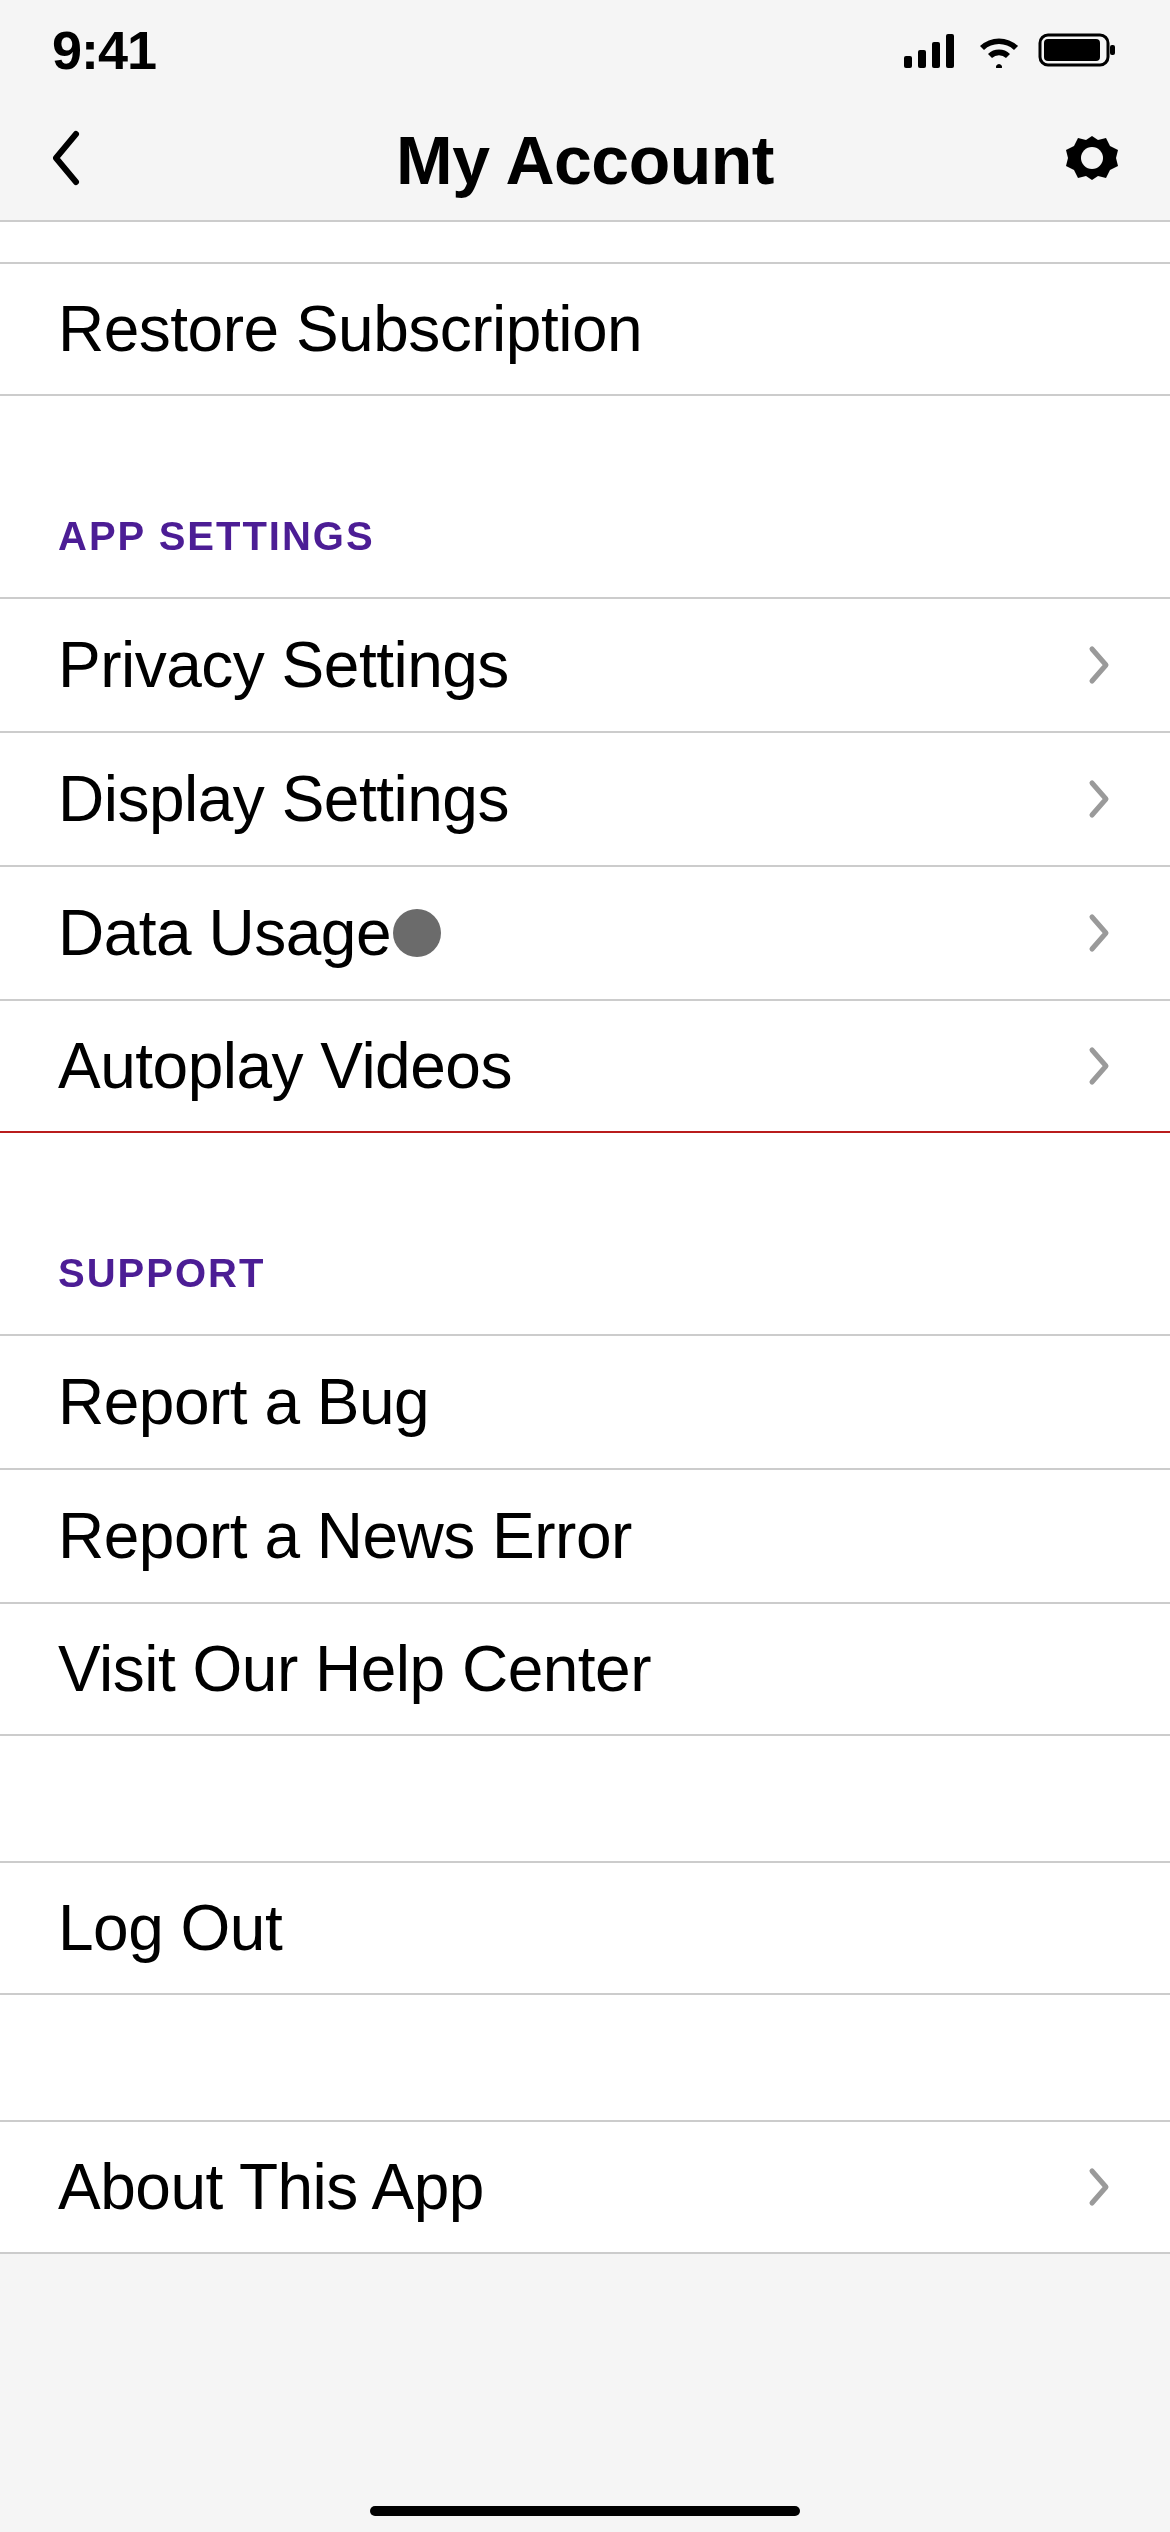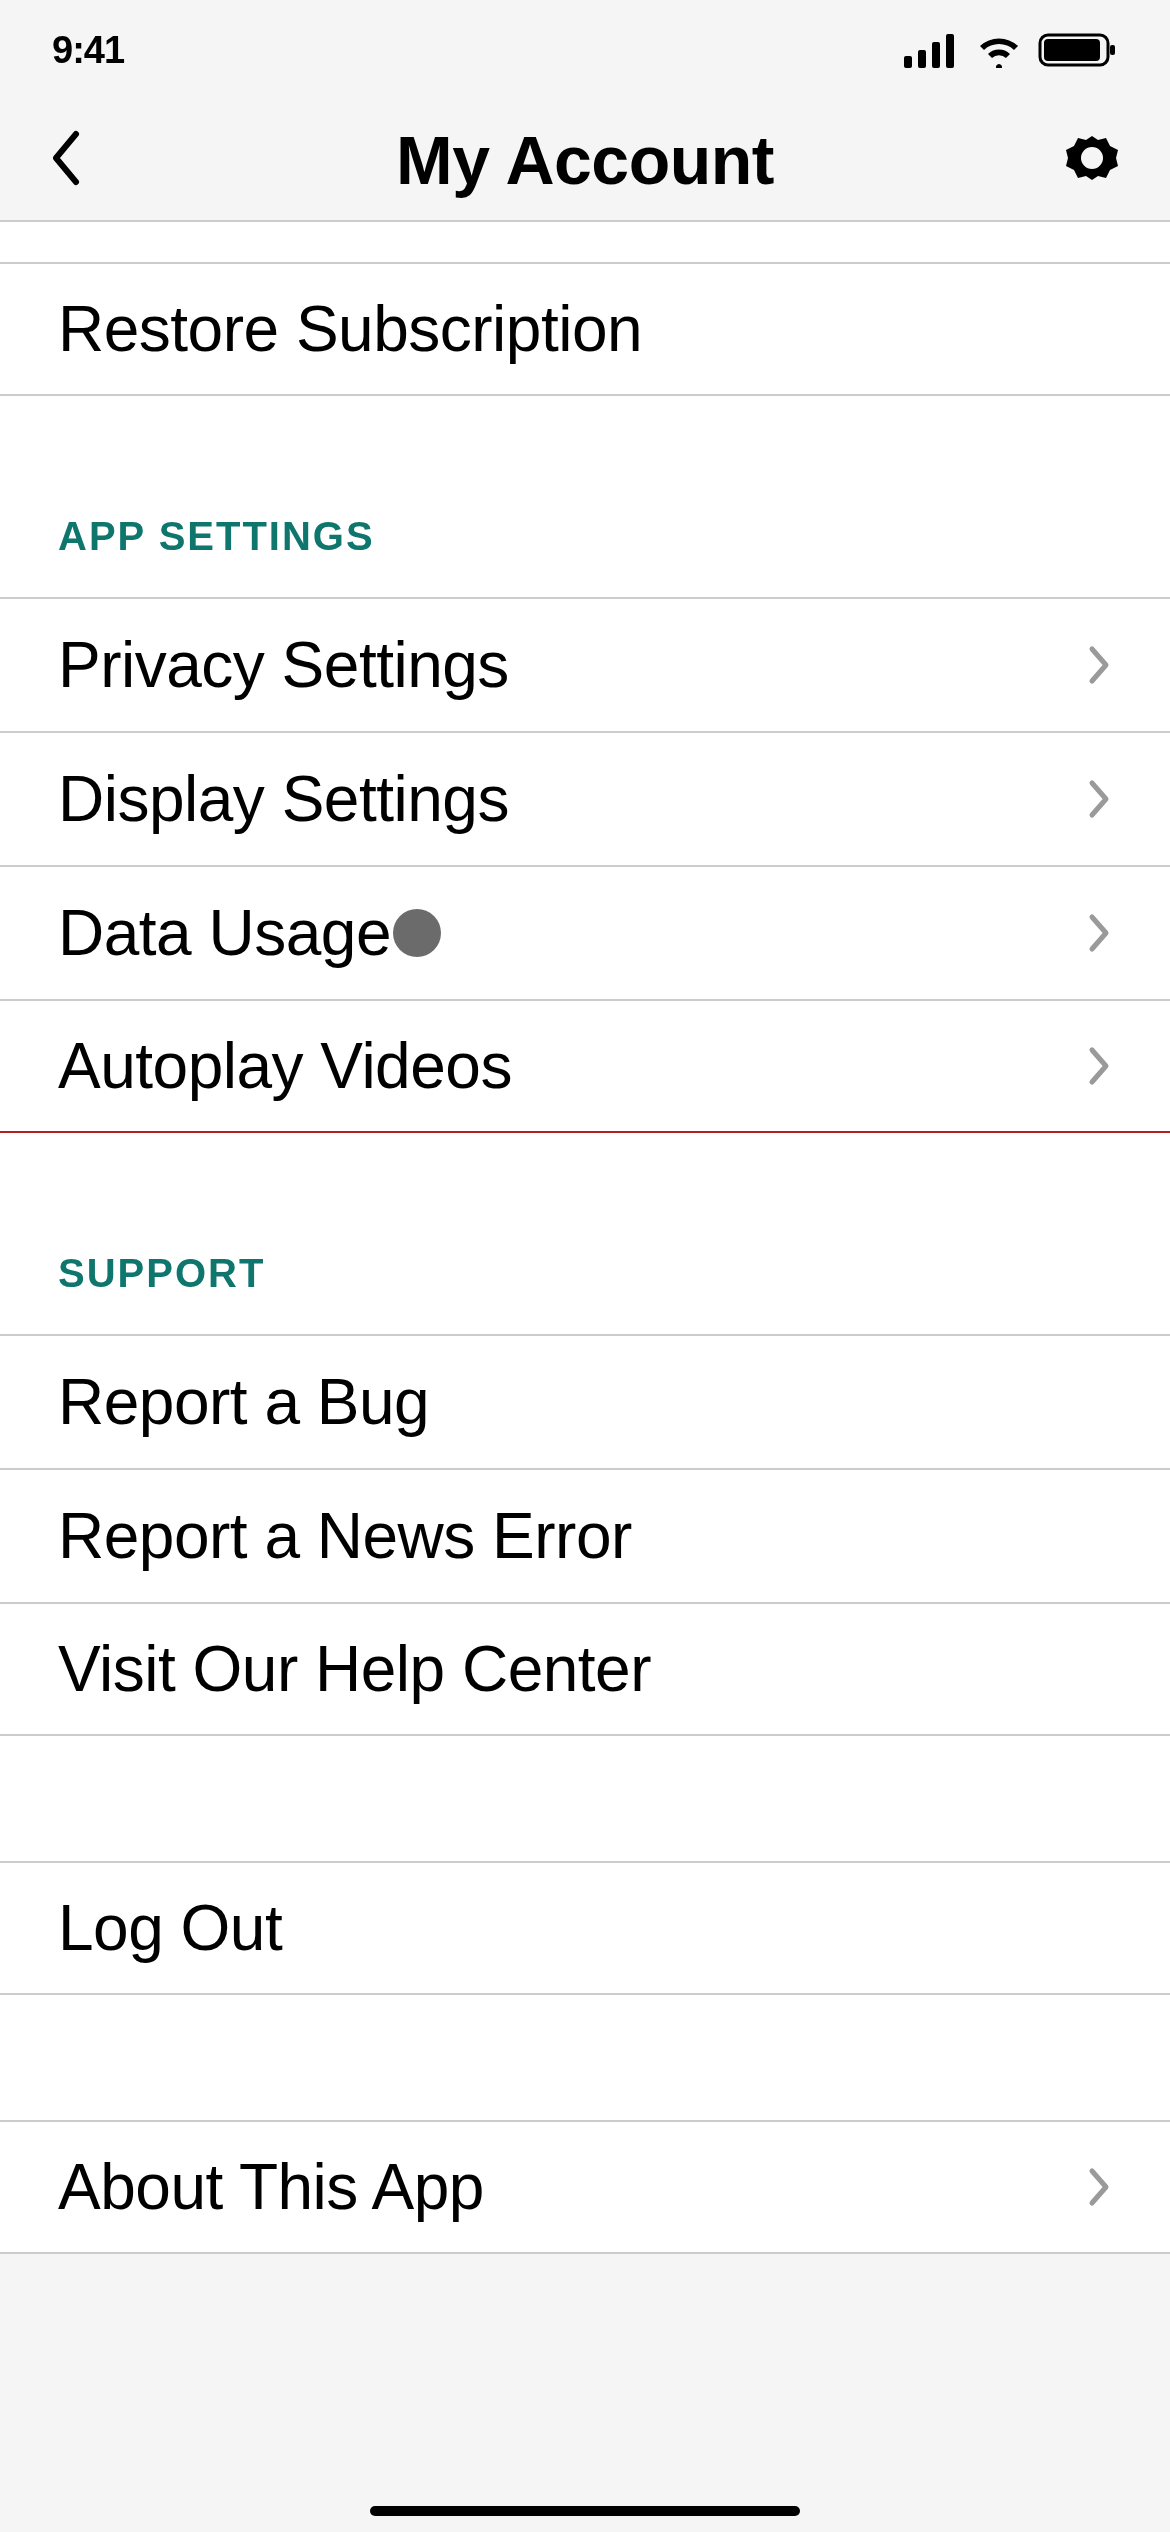--- a/index.html
+++ b/index.html
@@ -18,21 +18,21 @@
     }
     .status-bar {
       height: 100px;
       display: flex;
       align-items: center;
       justify-content: space-between;
       padding: 0 52px 0 52px;
       background: #f5f5f5;
     }
     .status-time {
-      font-size: 38px;
+      font-size: 54px;
       font-weight: 600;
       letter-spacing: -1px;
     }
     .status-icons {
       display: flex;
       align-items: center;
       gap: 14px;
     }
     .nav-bar {
       height: 120px;
@@ -60,21 +60,21 @@
       background: #ffffff;
     }
     .section {
       background: #ffffff;
     }
     .section-header {
       padding: 118px 58px 38px 58px;
       font-size: 40px;
       font-weight: 600;
       letter-spacing: 2px;
-      color: #0f766e;
+      color: #4c1d95;
       background: #ffffff;
     }
     .list-row {
       display: flex;
       align-items: center;
       justify-content: space-between;
       padding: 0 58px;
       height: 134px;
       background: #ffffff;
       border-top: 2px solid #cccccc;

